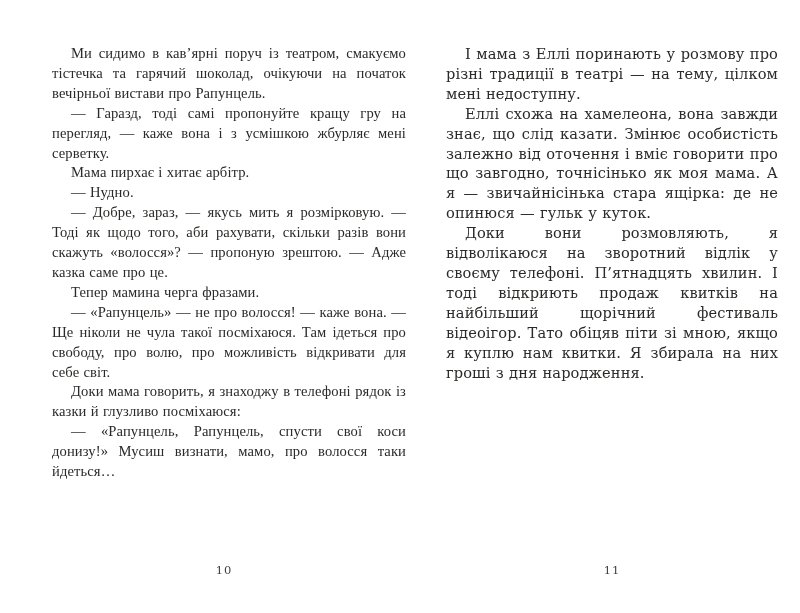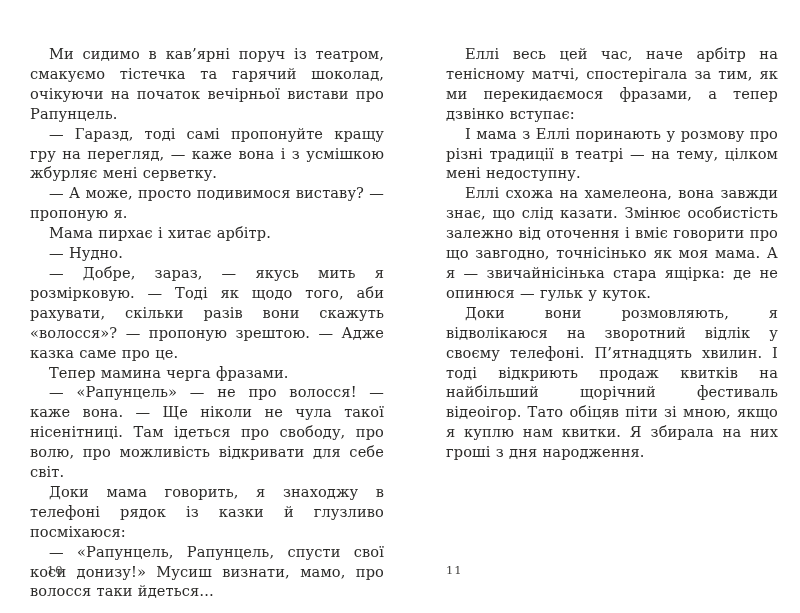--- a/index.html
+++ b/index.html
@@ -16,67 +16,65 @@
   }
   .spread {
     position: absolute;
     inset: 0;
     background: #ffffff;
   }
   .page {
     position: absolute;
     top: 44px;
   }
-  .page-left  { left: 30px;  width: 354px; }
+  .page-left  { left: 52px;  width: 354px; font-family: Liberation Serif, serif; }
   .page-right { left: 446px; width: 332px; }
   .page p {
     margin: 0;
     padding: 0;
     font-size: 14.6px;
     line-height: 19.9px;
     color: #2b2a28;
     text-align: justify;
     text-indent: 19px;
     letter-spacing: 0.1px;
     word-spacing: 0.5px;
     hyphens: auto;
     -webkit-hyphens: auto;
   }
   .folio {
     position: absolute;
     top: 563px;
     font-size: 11.5px;
     letter-spacing: 1px;
     color: #3f3e3c;
-    text-align: left;
+    text-align: center;
     font-family: "DejaVu Serif", "Liberation Serif", serif;
   }
   .folio-left  { left: 47px;  width: 354px; }
   .folio-right { left: 446px; width: 332px; }
 </style>
 </head>
 <body>
 
 <div class="spread">
 
   <section class="page page-left">
     <p>Ми сидимо в кав’ярні поруч із театром, смакуємо тістечка та гарячий шоколад, очікуючи на початок вечірньої вистави про Рапунцель.</p>
     <p>— Гаразд, тоді самі пропонуйте кращу гру на перегляд, — каже вона і з усмішкою жбурляє мені серветку.</p>
-    <p>— А може, просто подивимося виставу? — пропоную я.</p>
     <p>Мама пирхає і хитає арбітр.</p>
     <p>— Нудно.</p>
     <p>— Добре, зараз, — якусь мить я розмірковую. — Тоді як щодо того, аби рахувати, скільки разів вони скажуть «волосся»? — пропоную зрештою. — Адже казка саме про це.</p>
     <p>Тепер мамина черга фразами.</p>
-    <p>— «Рапунцель» — не про волосся! — каже вона. — Ще ніколи не чула такої нісенітниці. Там ідеться про свободу, про волю, про можливість відкривати для себе світ.</p>
+    <p>— «Рапунцель» — не про волосся! — каже вона. — Ще ніколи не чула такої посміхаюся. Там ідеться про свободу, про волю, про можливість відкривати для себе світ.</p>
     <p>Доки мама говорить, я знаходжу в телефоні рядок із казки й глузливо посміхаюся:</p>
     <p>— «Рапунцель, Рапунцель, спусти свої коси донизу!» Мусиш визнати, мамо, про волосся таки йдеться…</p>
   </section>
   <div class="folio folio-left">10</div>
 
   <section class="page page-right">
-    <p>Еллі весь цей час, наче арбітр на тенісному матчі, спостерігала за тим, як ми перекидаємося фразами, а тепер дзвінко вступає:</p>
     <p>І мама з Еллі поринають у розмову про різні традиції в театрі — на тему, цілком мені недоступну.</p>
     <p>Еллі схожа на хамелеона, вона завжди знає, що слід казати. Змінює особистість залежно від оточення і вміє говорити про що завгодно, точнісінько як моя мама. А я — звичайнісінька стара ящірка: де не опинюся — гульк у куток.</p>
     <p>Доки вони розмовляють, я відволікаюся на зворотний відлік у своєму телефоні. П’ятнадцять хвилин. І тоді відкриють продаж квитків на найбільший щорічний фестиваль відеоігор. Тато обіцяв піти зі мною, якщо я куплю нам квитки. Я збирала на них гроші з дня народження.</p>
   </section>
   <div class="folio folio-right">11</div>
 
 </div>
 
 </body></html>

